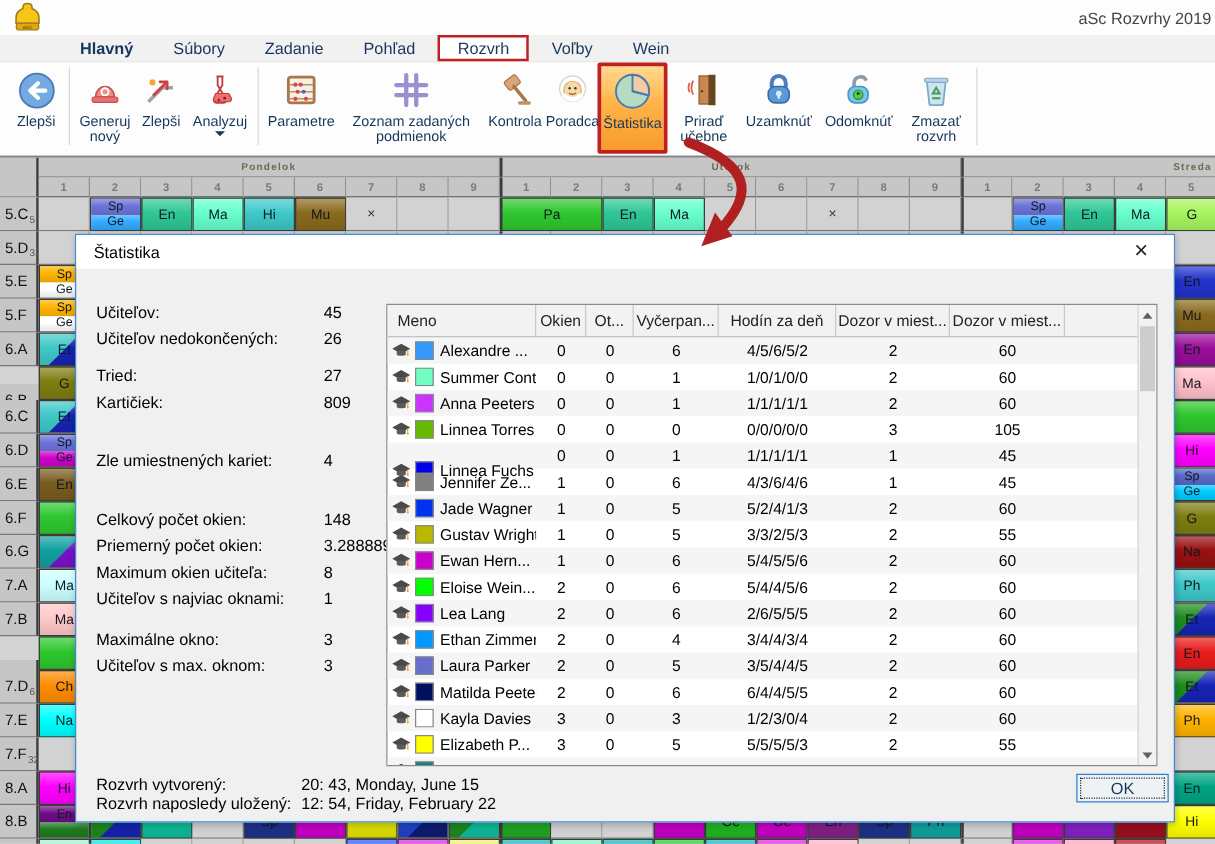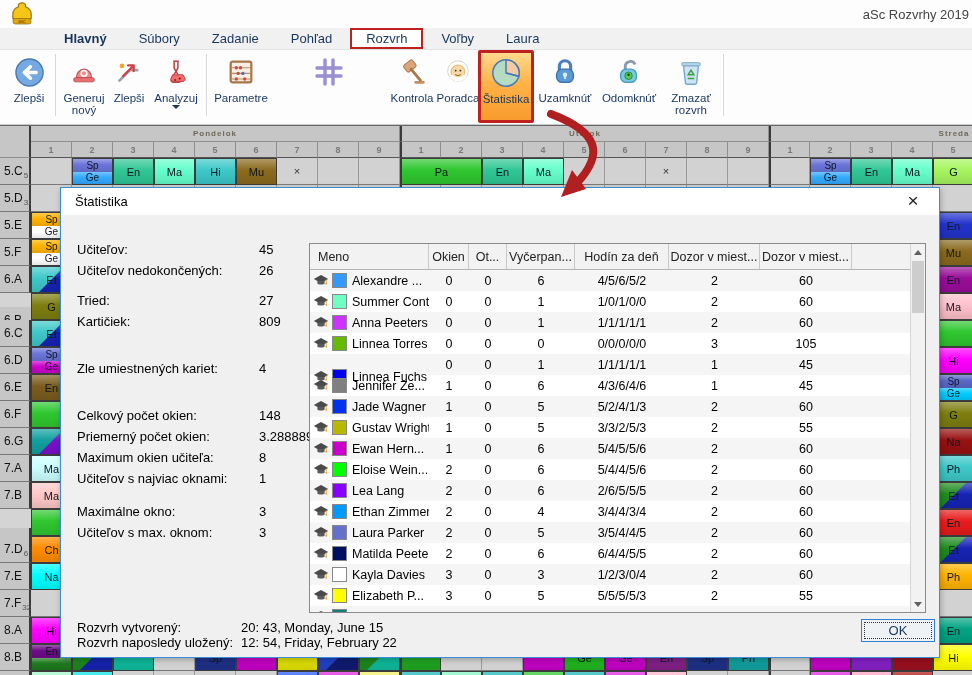--- a/index.html
+++ b/index.html
@@ -97,21 +97,21 @@
   <span class="win-title">aSc Rozvrhy 2019</span>
 </div>
 
 <div class="menubar" id="menubar">
     <div class="menu-item bold">Hlavný</div>
     <div class="menu-item">Súbory</div>
     <div class="menu-item">Zadanie</div>
     <div class="menu-item">Pohľad</div>
     <div class="menu-item hl">Rozvrh</div>
     <div class="menu-item">Voľby</div>
-    <div class="menu-item">Laura</div>
+    <div class="menu-item">Wein</div>
   </div>
 <div class="ribbon" id="ribbon">
     <div class="ribbon-btn" style="width: 46px;">
       <div class="ricon">
         <svg width="31" height="31" viewBox="0 0 32 32">
           <circle cx="16" cy="16" r="14" fill="#74a9e2" stroke="#4a7ab5" stroke-width="1.5"></circle>
           <path d="M17 10 L10.5 16 L17 22 M11 16 H23" stroke="#fff" stroke-width="3.4" fill="none" stroke-linecap="round" stroke-linejoin="round"></path>
         </svg>
       </div>
       <div class="rlabel">Zlepši</div>
@@ -167,20 +167,21 @@
       <div class="rlabel">Parametre</div>
     </div>
     <div class="ribbon-btn" style="width: 114px;">
       <div class="ricon">
         <svg width="32" height="32" viewBox="0 0 32 32">
           <g stroke="#9a8fd0" stroke-width="3.4" stroke-linecap="round">
             <path d="M12 4 V28 M20 4 V28 M4 12 H28 M4 20 H28"></path>
           </g>
         </svg>
       </div>
+      <div class="rlabel">Zoznam zadaných podmienok</div>
     </div>
     <div class="ribbon-btn" style="width: 52px;">
       <div class="ricon">
         <svg width="30" height="30" viewBox="0 0 32 32">
           <g transform="rotate(-38 14 10)">
             <rect x="8" y="5" width="12" height="9" rx="2" fill="#d8a678" stroke="#a8764a"></rect>
           </g>
           <path d="M15 13 L25 25" stroke="#a8764a" stroke-width="3" stroke-linecap="round"></path>
           <path d="M20 27 h8" stroke="#c09060" stroke-width="3" stroke-linecap="round"></path>
         </svg>
@@ -202,20 +203,31 @@
     </div>
     <div class="ribbon-btn hl" style="width: 56px;">
       <div class="ricon">
         <svg width="34" height="34" viewBox="0 0 36 36">
           <circle cx="18" cy="18" r="14" fill="#b5dbc2" stroke="#4a7ab5" stroke-width="1.6"></circle>
           <path d="M18 18 L18 4 A14 14 0 0 1 31.5 21.5 z" fill="#f2cba2" stroke="#4a7ab5" stroke-width="1.6"></path>
           <path d="M18 18 L31.5 21.5" stroke="#4a7ab5" stroke-width="1.6"></path>
         </svg>
       </div>
       <div class="rlabel">Štatistika</div>
+    </div>
+    <div class="ribbon-btn" style="width: 58px;">
+      <div class="ricon">
+        <svg width="30" height="30" viewBox="0 0 32 32">
+          <path d="M4 10 q-2 4 0 8 M7 8 q-3 6 0 12" stroke="#e06050" stroke-width="1.5" fill="none"></path>
+          <rect x="12" y="4" width="9" height="24" fill="#c88850" stroke="#8a5828"></rect>
+          <rect x="20" y="3" width="6" height="26" fill="#6a4420"></rect>
+          <circle cx="14.5" cy="17" r="1" fill="#5a3818"></circle>
+        </svg>
+      </div>
+      <div class="rlabel">Priraď učebne</div>
     </div>
     <div class="ribbon-btn" style="width: 62px;">
       <div class="ricon">
         <svg width="30" height="30" viewBox="0 0 32 32">
           <path d="M10 14 v-4 a6 6 0 0 1 12 0 v4" fill="none" stroke="#4a7ec0" stroke-width="3.4"></path>
           <rect x="7" y="13" width="18" height="14" rx="6" fill="#5b9bd5" stroke="#3a6ea8" stroke-width="1.4"></rect>
           <circle cx="16" cy="19" r="2.4" fill="#dce9f6"></circle>
           <path d="M16 20 v3.5" stroke="#dce9f6" stroke-width="2"></path>
         </svg>
       </div>

